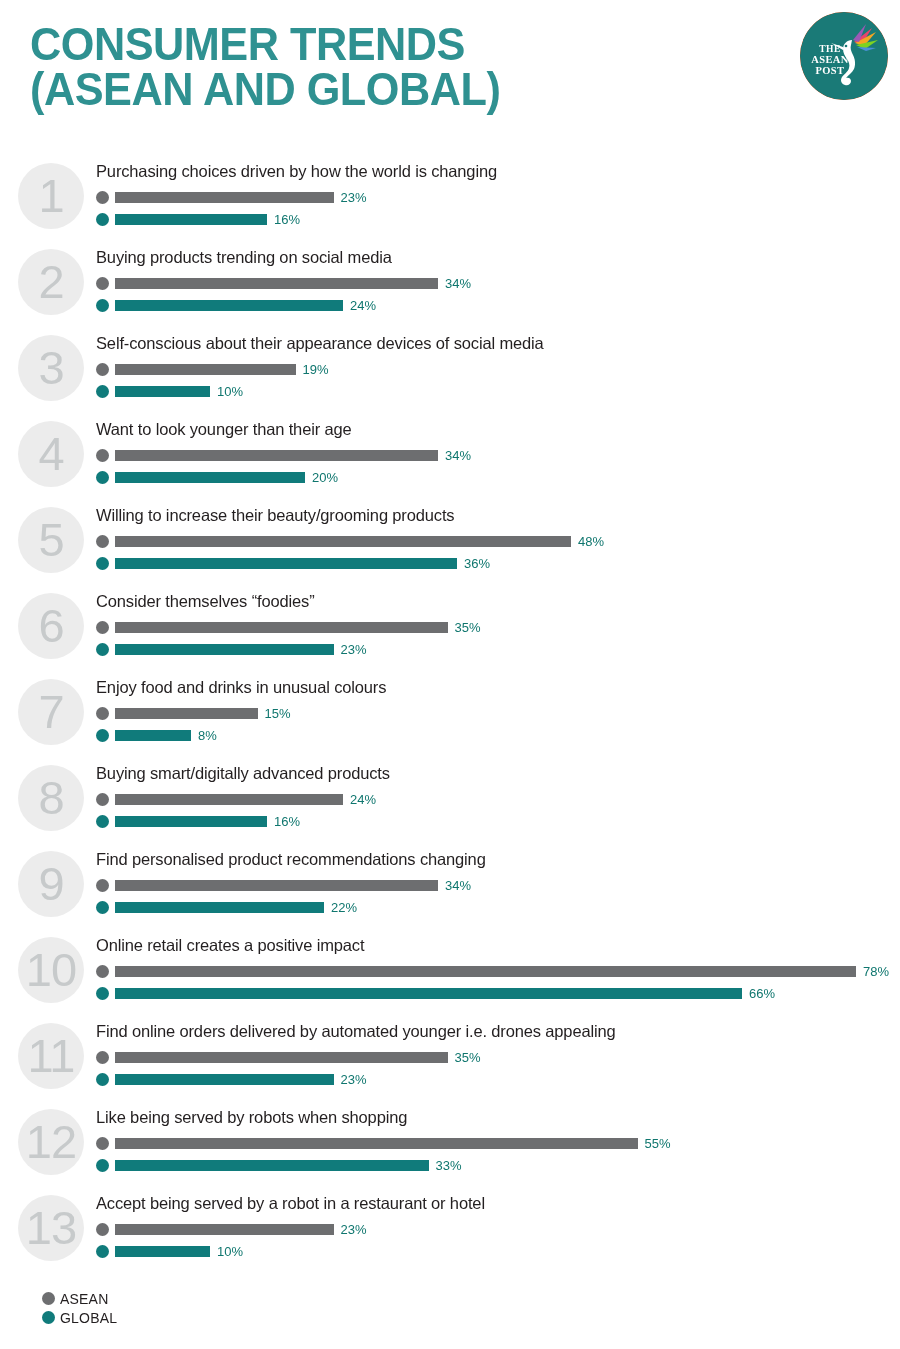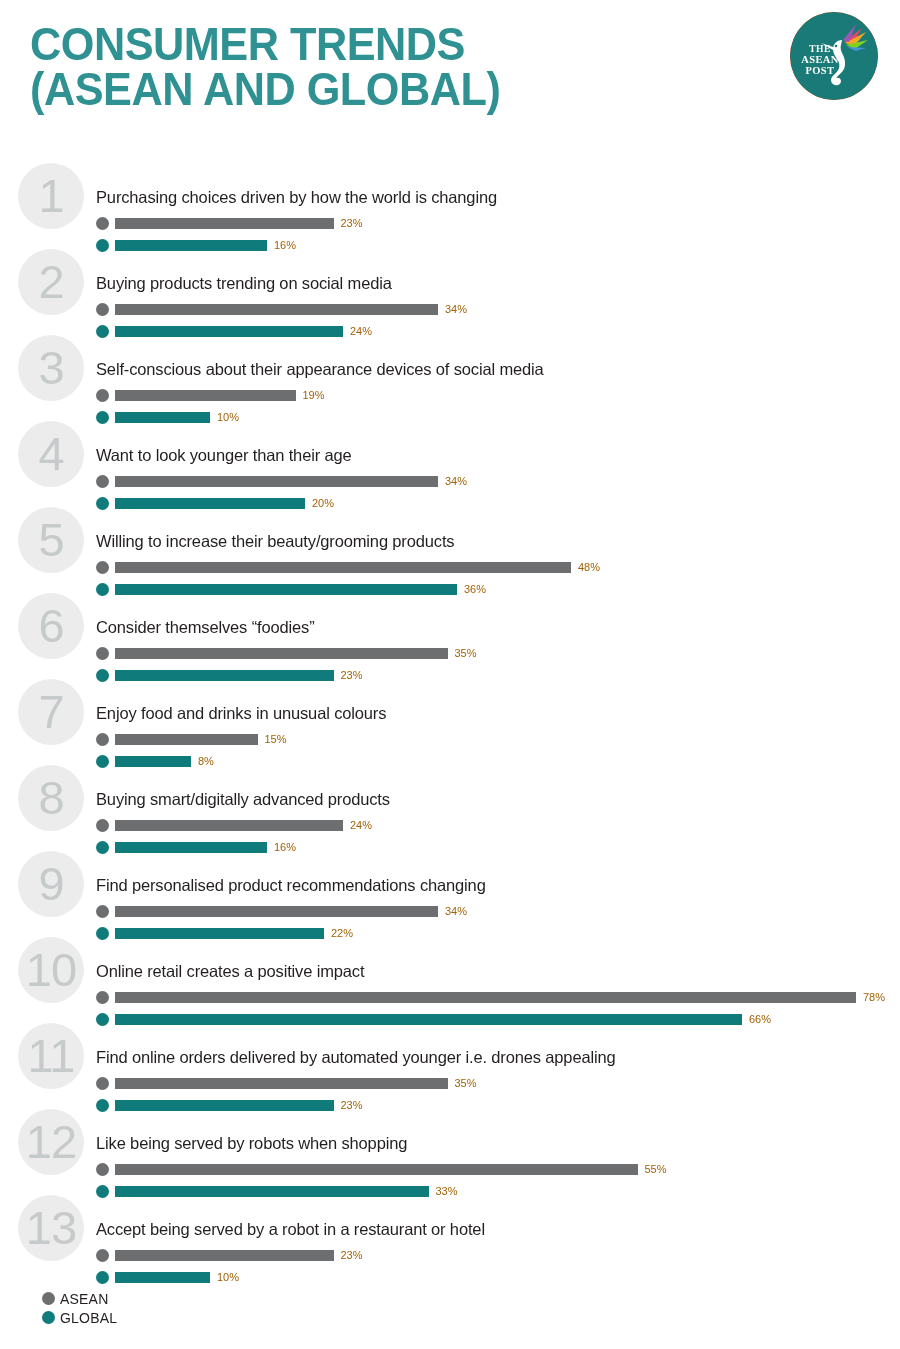--- a/index.html
+++ b/index.html
@@ -31,21 +31,21 @@
     letter-spacing: -0.5px;
     color: #2F9191;
     white-space: pre-line;
     font-stretch: condensed;
     transform: scaleX(0.94);
     transform-origin: left top;
   }
 
   .logo {
     position: absolute;
-    right: 22px;
+    right: 12px;
     top: 12px;
     width: 88px;
     height: 88px;
     border-radius: 50%;
     background: #c2410c;
     overflow: hidden;
   }
   .logo svg { display:block; }
 
   
@@ -77,21 +77,20 @@
     font-size: 47px;
     font-weight: normal;
     color: #C7CACB;
     letter-spacing: -1px;
   }
   .row-body {
     position: absolute;
     left: 96px;
     top: 0;
     right: 0;
-    margin-top: 26px;
   }
   .row-title {
     font-size: 16.5px;
     line-height: 1.1;
     color: #231F20;
     padding-top: 2px;
     letter-spacing: -0.15px;
     white-space: nowrap;
   }
   .bar-line {
@@ -111,22 +110,22 @@
   .dot.global { background: #107B7B; }
   .bar {
     height: 11px;
     margin-left: 6px;
     flex: 0 0 auto;
   }
   .bar.asean { background: #6D6E70; }
   .bar.global { background: #107B7B; }
   .bar-val {
     margin-left: 7px;
-    font-size: 11px;
-    color: #a16207;
+    font-size: 13px;
+    color: #0f766e;
     flex: 0 0 auto;
     white-space: nowrap;
   }
 
   
   .legend {
     position: absolute;
     left: 42px;
     bottom: 22px;
   }

